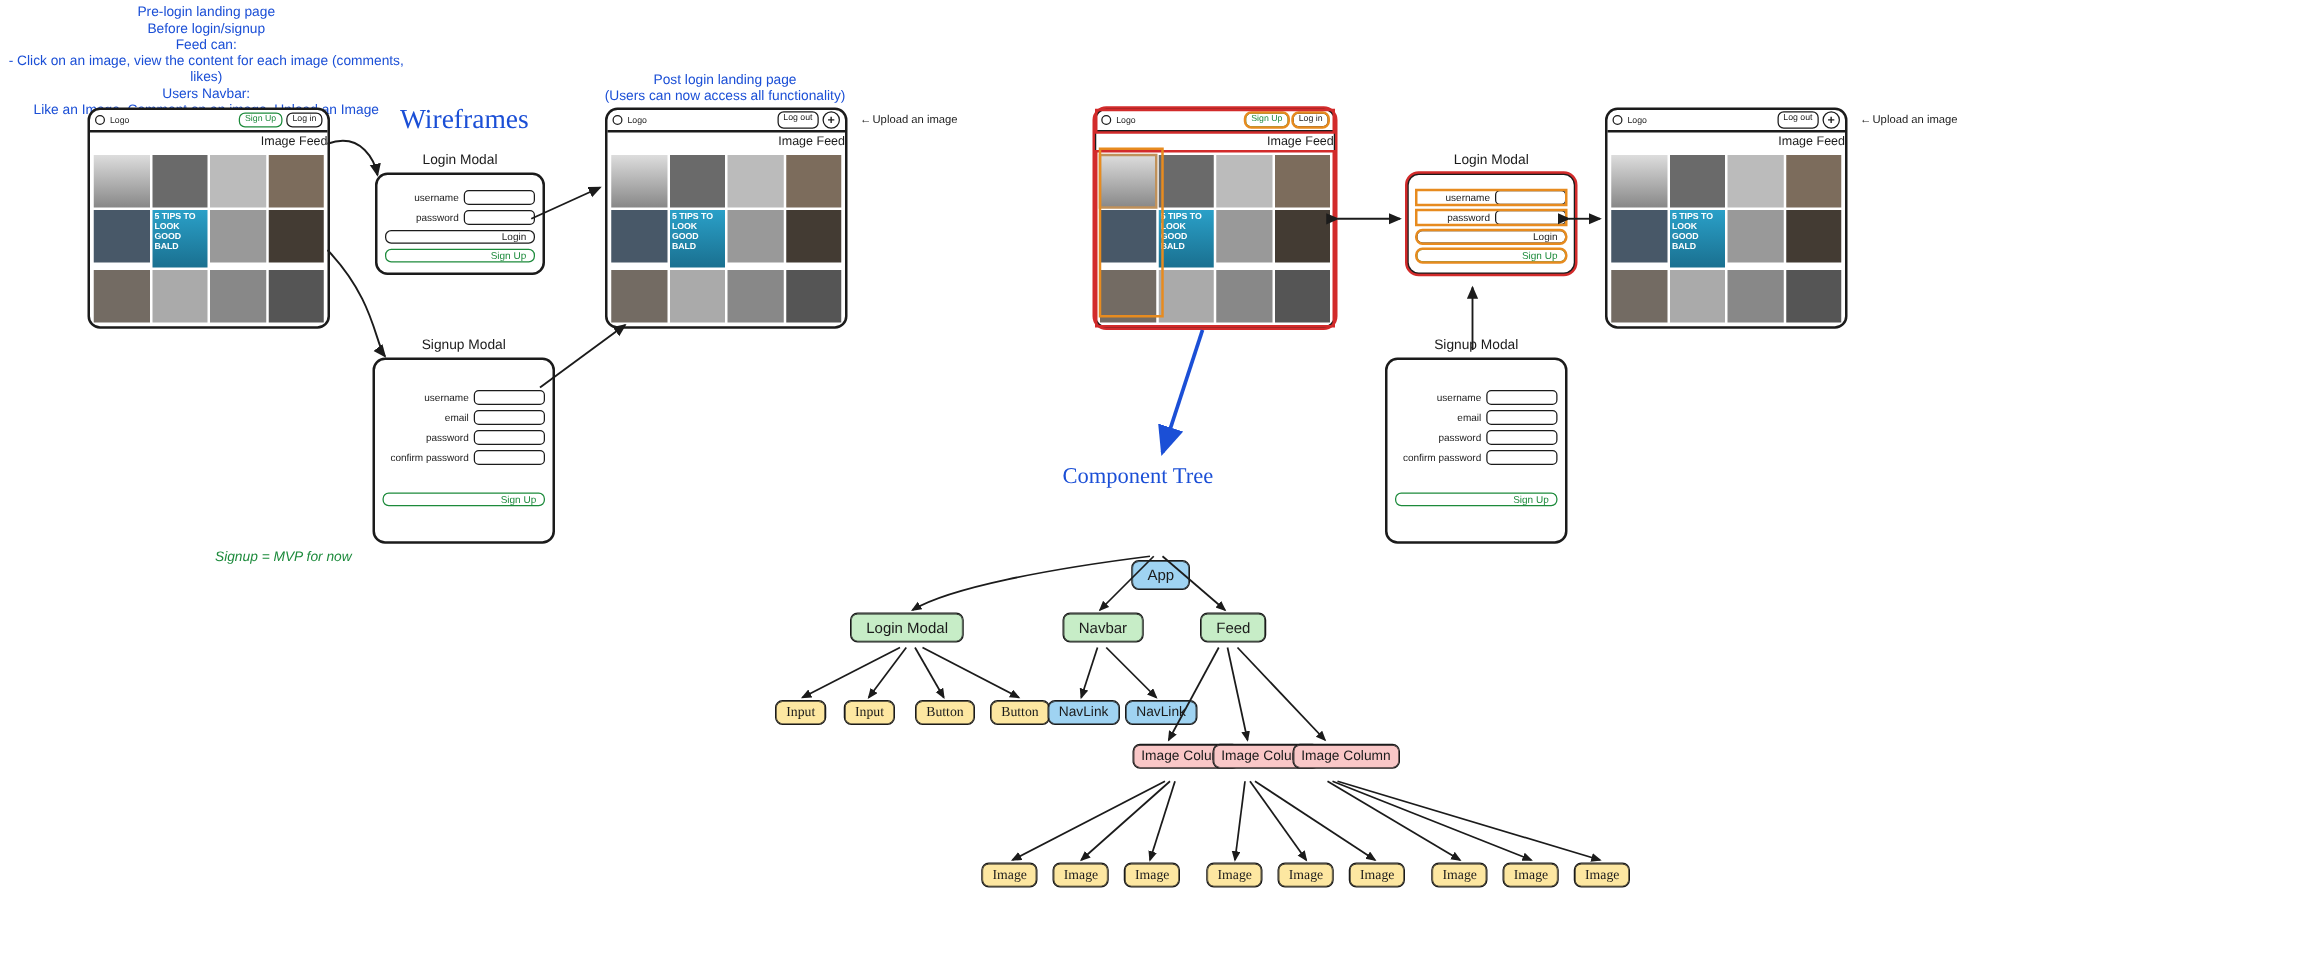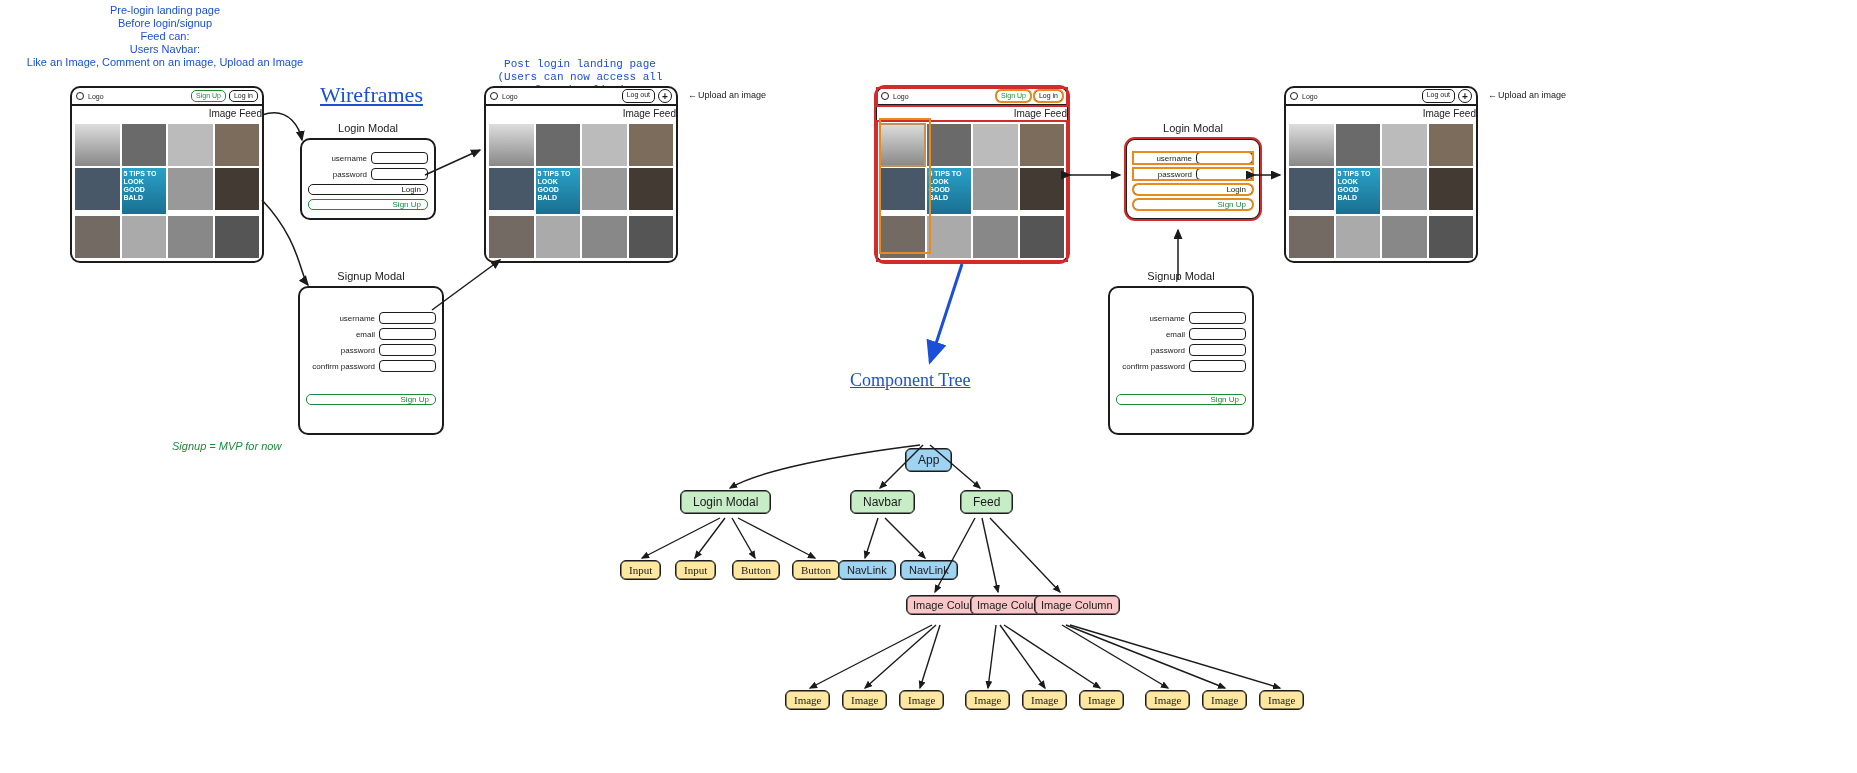--- a/index.html
+++ b/index.html
@@ -51,41 +51,42 @@
   .modal{background:#fff;width:120px;padding:8px 6px;}
   .modal-title{text-align:center;font-size:11px;margin-bottom:4px;}
   .field{display:flex;align-items:center;justify-content:flex-end;gap:4px;margin:4px 0;}
   .field label{font-size:8px;}
   .field .box{width:55px;height:10px;border:1.5px solid var(--ink);border-radius:4px;}
   .modal .submit{display:block;margin:4px auto 0;border:1.5px solid var(--ink);border-radius:5px;font-size:8px;padding:0 6px;text-align:right;}
   .modal .submit.green{border-color:var(--green);color:var(--green);}
   
   .ann{color:var(--blue);font-size:11px;text-align:center;line-height:13px;}
   .ann.green{color:var(--green);font-style:italic;}
-  .heading{color:var(--blue);font-size:22px;font-family:"Comic Sans MS",cursive;text-decoration:underline;}
+  .heading{color:var(--blue);font-size:22px;font-family:"Comic Sans MS",cursive;}
   .note{font-size:9px;}
   
   .node{border:1.5px solid var(--ink);border-radius:6px;padding:4px 12px;font-size:12px;white-space:nowrap;box-shadow:0 0 0 .5px var(--ink) inset;}
   .node.sm{padding:3px 8px;font-size:11px;}
   .n-blue{background:var(--light-blue);}
   .n-green{background:var(--light-green);}
   .n-yellow{background:var(--light-yellow);font-family:Liberation Serif, serif;}
   .n-pink{background:var(--light-pink);}
   
   .hl-red{outline:2px solid var(--red);outline-offset:-1px;}
   .hl-orange{outline:2px solid var(--orange);outline-offset:-1px;}
   svg.wires{position:absolute;left:0;top:0;pointer-events:none;}
 </style>
 </head>
 <body>
 
 <div class="abs ann" style="left:0;top:4px;width:330px;">
   <div>Pre-login landing page</div>
   <div>Before login/signup</div>
   <div>Feed can:</div>
+  <div>- Click on an image, view the content for each image (comments, likes)</div>
   <div>Users Navbar:</div>
   <div>Like an Image, Comment on an image, Upload an Image</div>
 </div>
 
 <div class="abs heading" style="left:320px;top:82px;">Wireframes</div>
 
 <div class="abs window hand-border" style="left:70px;top:86px;">
   <div class="titlebar">
     <span class="dot"></span>
     <span class="logo">Logo</span>
@@ -145,21 +146,21 @@
     <div class="field">
         <label>confirm password</label>
         <span class="box"></span>
       </div>
     <span class="submit green" style="margin-top:22px;">Sign Up</span>
   </div>
 </div>
 
 <div class="abs ann green" style="left:172px;top:440px;">Signup = MVP for now</div>
 
-<div class="abs ann" style="left:470px;top:58px;width:220px;font-family:Liberation Mono, monospace;">
+<div class="abs ann" style="left:470px;top:58px;width:220px;">
   <div>Post login landing page</div>
   <div>(Users can now access all functionality)</div>
 </div>
 
 <div class="abs window hand-border" style="left:484px;top:86px;">
   <div class="titlebar">
     <span class="dot"></span>
     <span class="logo">Logo</span>
     <span class="btnset">
       <span class="mini-btn">Log out</span>

